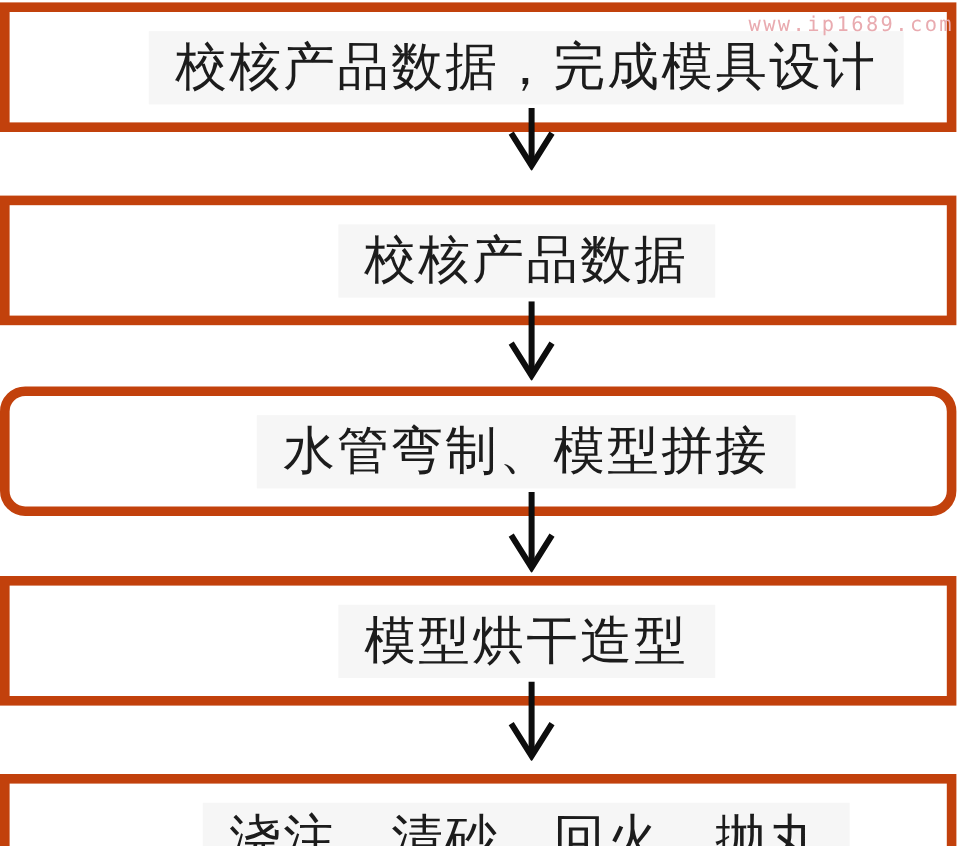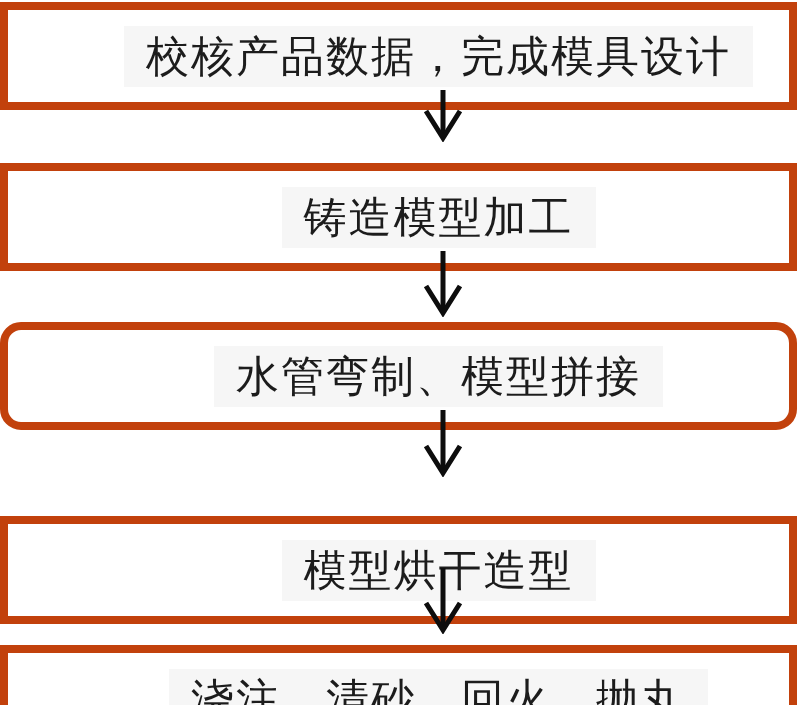--- a/index.html
+++ b/index.html
@@ -33,21 +33,21 @@
     letter-spacing: 2px;
     color: #1c1c1c;
     white-space: nowrap;
     background: #f6f6f6;
     padding: 9px 22px;
     line-height: 1;
   }
   #box-0 { top: 2px; }
   #box-1 { top: 163px; }
   #box-2 { top: 322px; border-radius: 21px; }
-  #box-3 { top: 480px; margin-top: 36px; }
+  #box-3 { top: 480px; }
   #box-4 { top: 645px; } 
 
   .arrow {
     position: absolute;
     left: 423px;
     width: 40px;
     display: block;
   }
   #arrow-0 { top: 90px; }
   #arrow-1 { top: 251px; }
@@ -63,32 +63,33 @@
     letter-spacing: 2px;
     color: #e9abb0;
     z-index: 5;
   }
 </style>
 </head>
 <body>
 
 <div id="canvas">
 
+  <div class="watermark">www.ip1689.com</div>
 
   <div class="flow-box" id="box-0">
     <span class="box-label">校核产品数据，完成模具设计</span>
   </div>
 
   <svg class="arrow" id="arrow-0" width="40" height="52" viewBox="0 0 40 52">
     <line x1="20" y1="0" x2="20" y2="47" stroke="#0d0d0d" stroke-width="5"></line>
     <polyline points="3,21 20,48 37,21" fill="none" stroke="#0d0d0d" stroke-width="5"></polyline>
   </svg>
 
   <div class="flow-box" id="box-1">
-    <span class="box-label">铸造模型加工</span>
+    <span class="box-label">校核产品数据</span>
   </div>
 
   <svg class="arrow" id="arrow-1" width="40" height="66" viewBox="0 0 40 66">
     <line x1="20" y1="0" x2="20" y2="61" stroke="#0d0d0d" stroke-width="5"></line>
     <polyline points="3,35 20,62 37,35" fill="none" stroke="#0d0d0d" stroke-width="5"></polyline>
   </svg>
 
   <div class="flow-box" id="box-2">
     <span class="box-label">水管弯制、模型拼接</span>
   </div>

